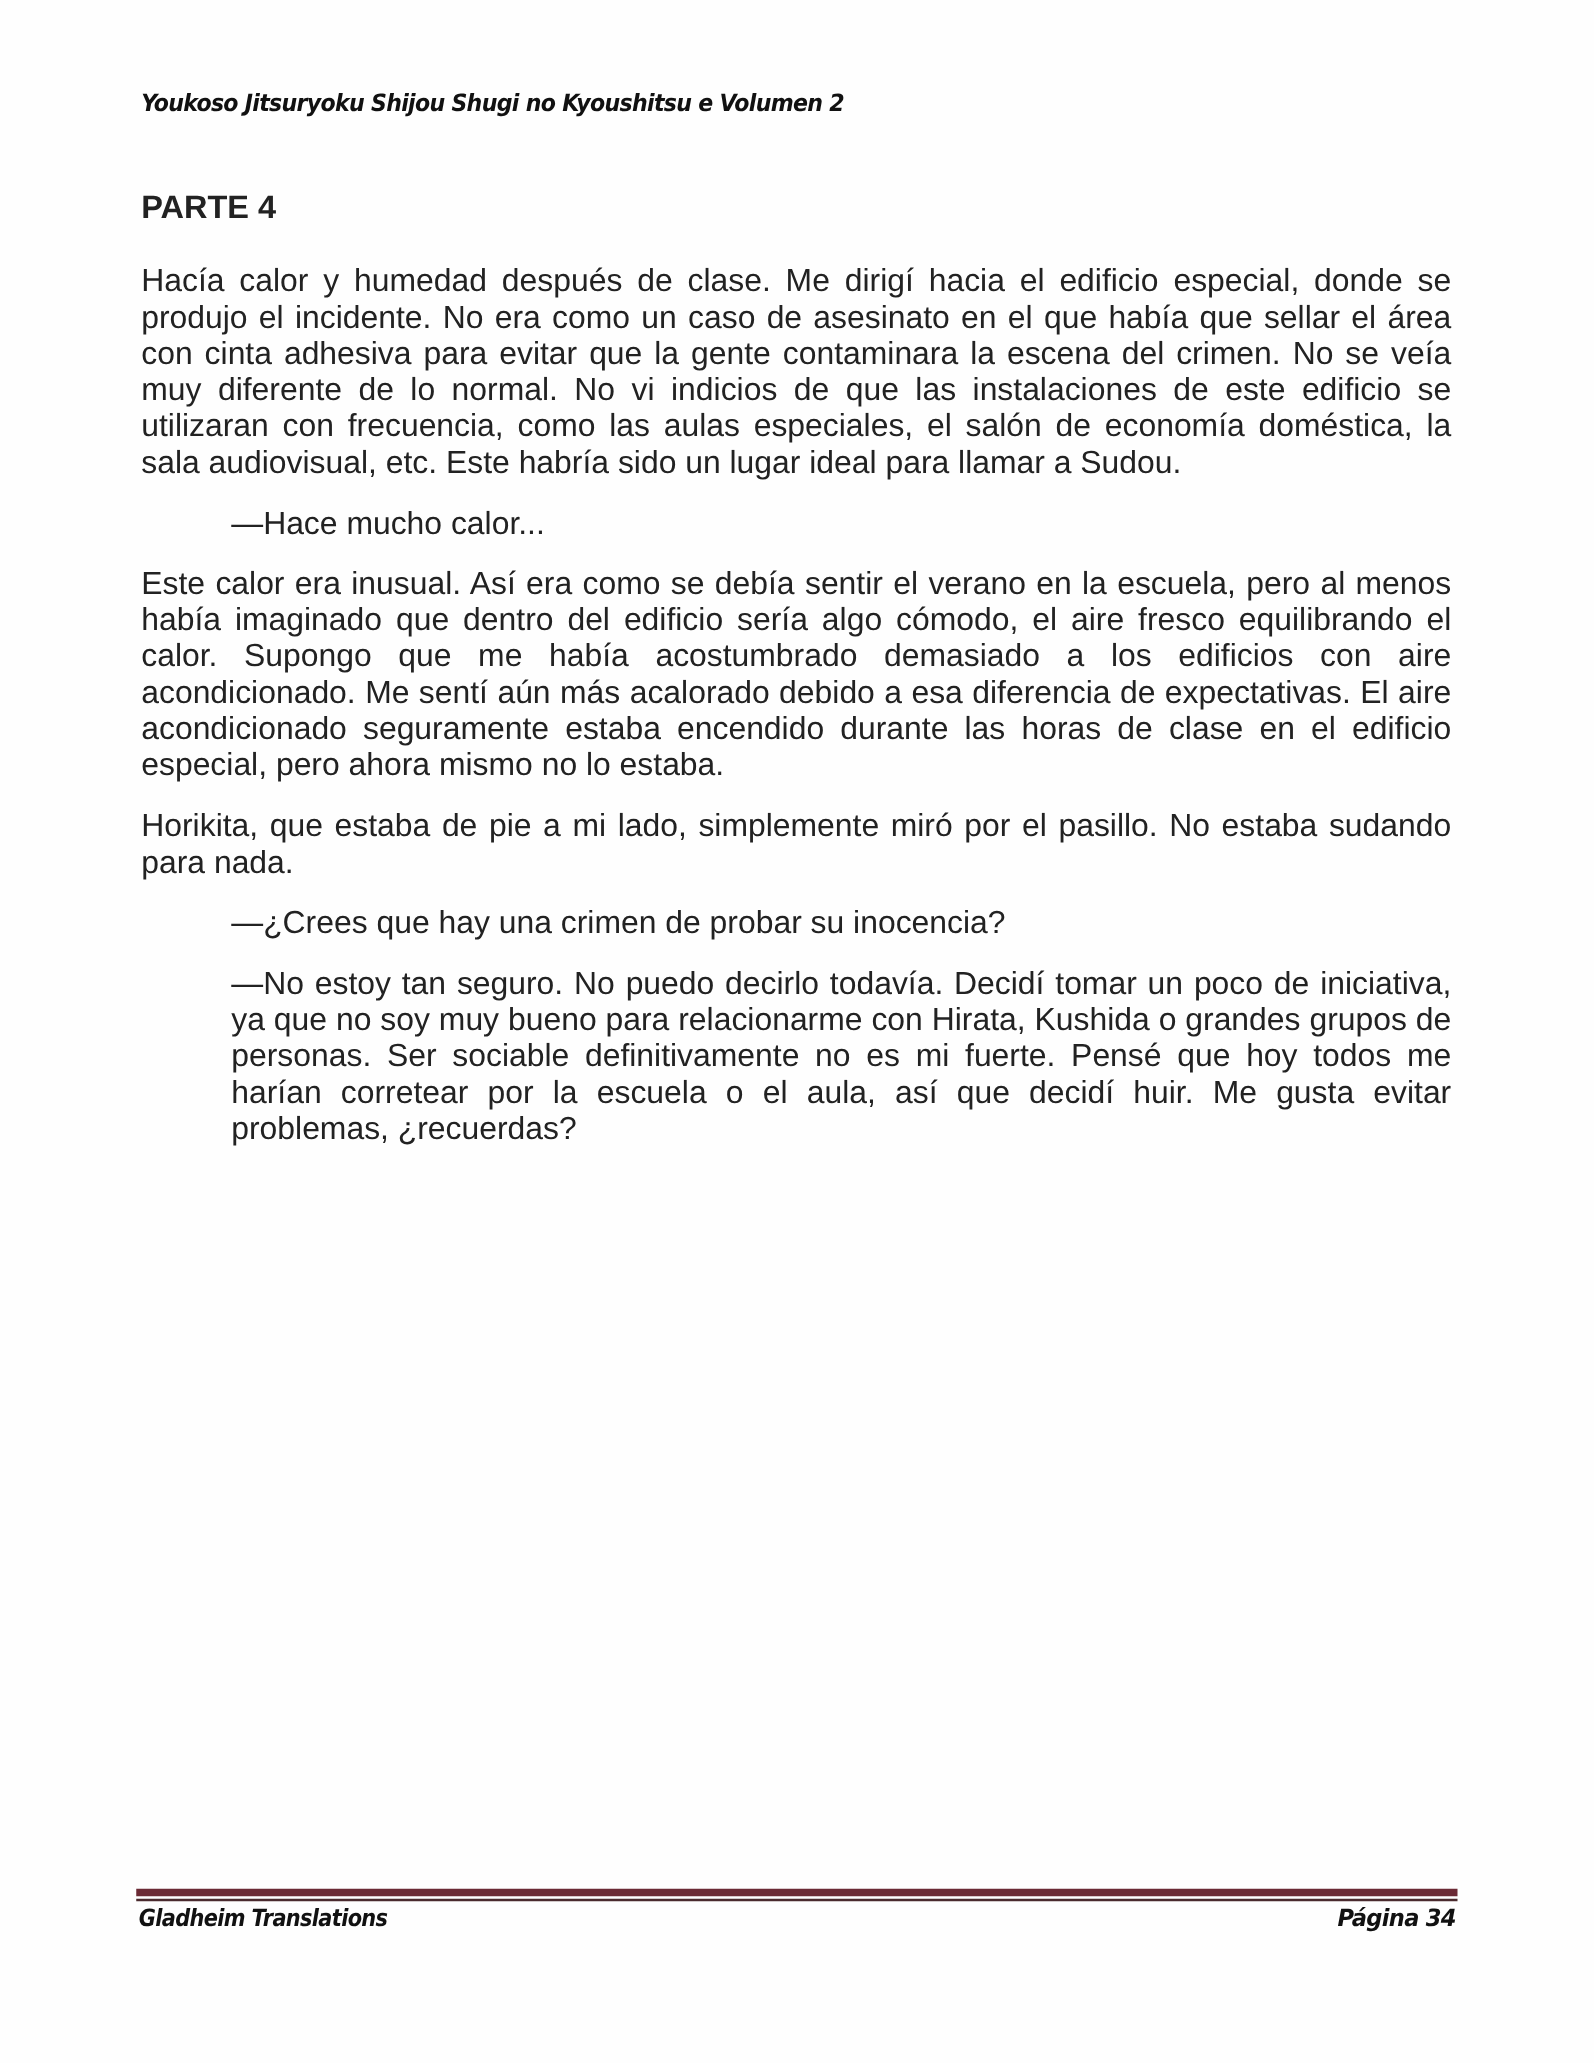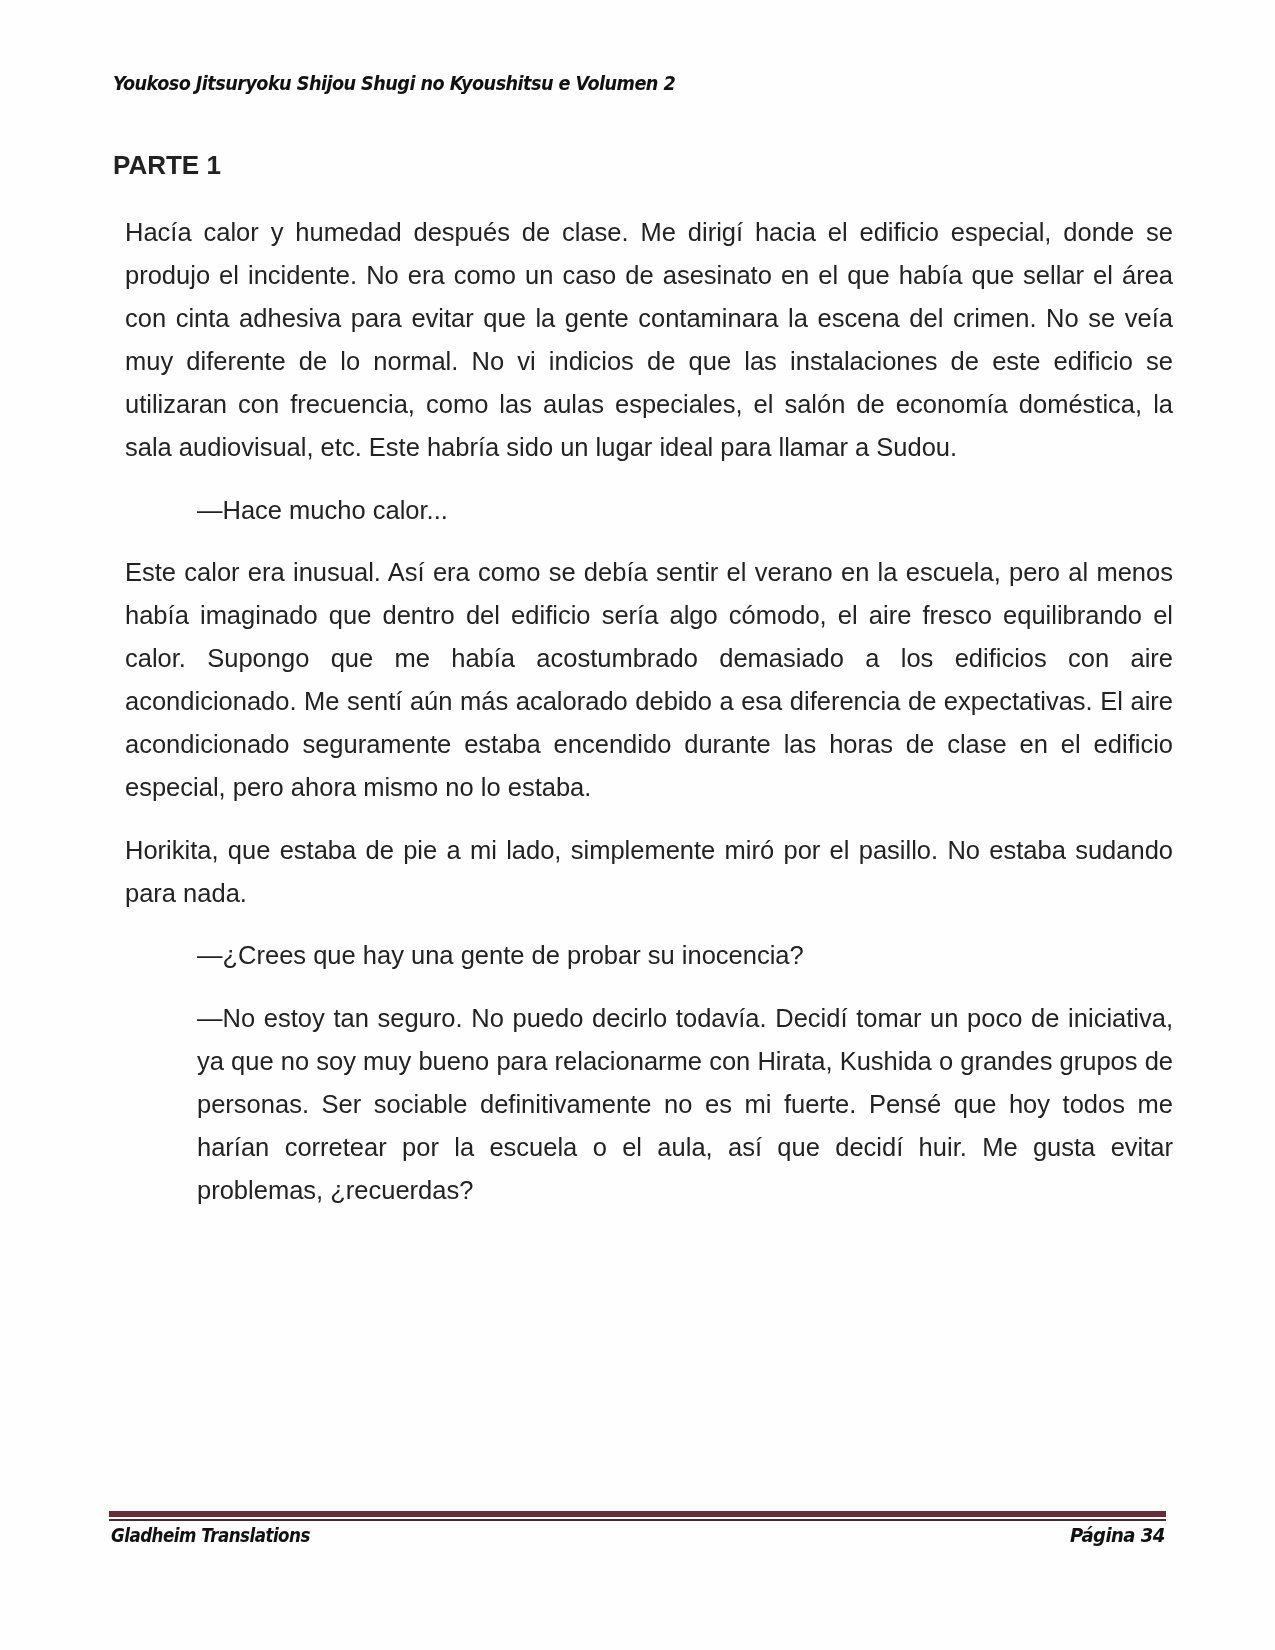--- a/index.html
+++ b/index.html
@@ -12,23 +12,23 @@
     color: #111;
     transform: scaleX(0.93); transform-origin: left;
   }
   .section-title {
     position: absolute; left: 113px; top: 150px;
     font-family: "Liberation Sans", sans-serif;
     font-weight: bold; font-size: 26px; color: #222;
     margin: 0;
   }
   .content {
-    position: absolute; left: 125px; top: 211px; width: 1048px;
+    position: absolute; left: 113px; top: 211px; width: 1048px;
     font-family: "Liberation Sans", sans-serif;
-    font-size: 25.5px; line-height: 43px; color: #222;
+    font-size: 25.5px; line-height: 29px; color: #222;
   }
   .content p { margin: 0 0 19.5px 0; text-align: justify; }
   .content p.dialog { padding-left: 72px; }
   .footer-rule-thick {
     position: absolute; left: 109px; top: 1511px; width: 1057px; height: 6px;
     background: #6b2a35;
   }
   .footer-rule-thin {
     position: absolute; left: 109px; top: 1519px; width: 1057px; height: 2px;
     background: #4a2a2e;
@@ -40,27 +40,27 @@
     font-size: 19px; color: #111; letter-spacing: -0.6px;
   }
   .footer-left { left: 111px; transform: scaleX(0.88); transform-origin: left; }
   .footer-right { right: 110px; transform: scaleX(0.95); transform-origin: right; }
 </style>
 </head>
 <body>
 
 <div class="page-header">Youkoso Jitsuryoku Shijou Shugi no Kyoushitsu e Volumen 2</div>
 
-<h2 class="section-title">PARTE 1</h2>
+<h2 class="section-title">PARTE 4</h2>
 
 <div class="content">
   <p class="narration">Hacía calor y humedad después de clase. Me dirigí hacia el edificio especial, donde se produjo el incidente. No era como un caso de asesinato en el que había que sellar el área con cinta adhesiva para evitar que la gente contaminara la escena del crimen. No se veía muy diferente de lo normal. No vi indicios de que las instalaciones de este edificio se utilizaran con frecuencia, como las aulas especiales, el salón de economía doméstica, la sala audiovisual, etc. Este habría sido un lugar ideal para llamar a Sudou.</p>
   <p class="dialog">—Hace mucho calor...</p>
   <p class="narration">Este calor era inusual. Así era como se debía sentir el verano en la escuela, pero al menos había imaginado que dentro del edificio sería algo cómodo, el aire fresco equilibrando el calor. Supongo que me había acostumbrado demasiado a los edificios con aire acondicionado. Me sentí aún más acalorado debido a esa diferencia de expectativas. El aire acondicionado seguramente estaba encendido durante las horas de clase en el edificio especial, pero ahora mismo no lo estaba.</p>
   <p class="narration">Horikita, que estaba de pie a mi lado, simplemente miró por el pasillo. No estaba sudando para nada.</p>
-  <p class="dialog">—¿Crees que hay una gente de probar su inocencia?</p>
+  <p class="dialog">—¿Crees que hay una crimen de probar su inocencia?</p>
   <p class="dialog">—No estoy tan seguro. No puedo decirlo todavía. Decidí tomar un poco de iniciativa, ya que no soy muy bueno para relacionarme con Hirata, Kushida o grandes grupos de personas. Ser sociable definitivamente no es mi fuerte. Pensé que hoy todos me harían corretear por la escuela o el aula, así que decidí huir. Me gusta evitar problemas, ¿recuerdas?</p>
 </div>
 
 <div class="footer-rule-thick"></div>
 <div class="footer-rule-thin"></div>
 <div class="footer-left">Gladheim Translations</div>
 <div class="footer-right">Página 34</div>
 
 </body></html>

